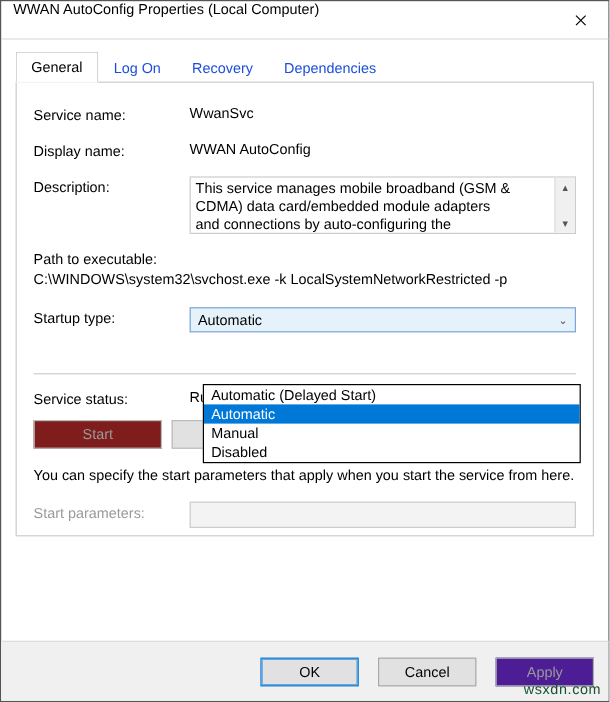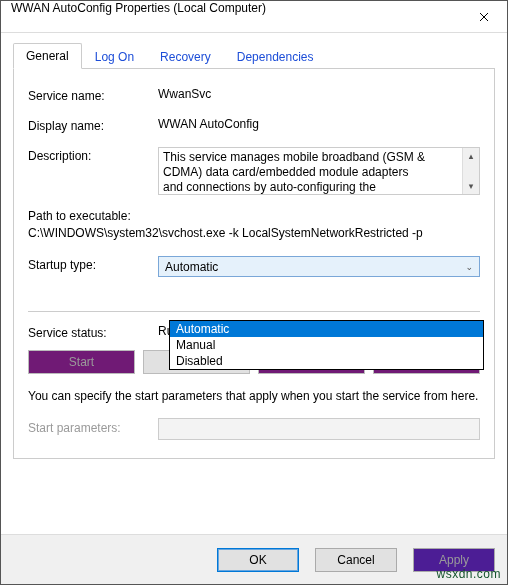--- a/index.html
+++ b/index.html
@@ -7,38 +7,38 @@
   .window { width: 508px; height: 585px; background: #fff; border: 1px solid #555; display: flex; flex-direction: column; }
   .titlebar { height: 32px; display: flex; padding: 0 0 0 10px; border-bottom: 1px solid #ddd; gap: 40px; }
   .titlebar .title { flex: 1; font-size: 12px; }
   .closebtn { width: 46px; height: 32px; display: flex; align-items: center; justify-content: center; }
   .closebtn svg { width: 10px; height: 10px; }
   .content { flex: 1; padding: 10px 12px 0 12px; position: relative; }
   .tabs { display: flex; position: relative; z-index: 2; }
   .tab { padding: 5px 12px 5px 12px; border: 1px solid transparent; cursor: default; position: relative; }
   .tab.active { border: 1px solid #ccc; border-bottom: 1px solid #fff; background: #fff; border-radius: 2px 2px 0 0; }
   .tab:not(.active) { color: #1d4ed8; top: 1px; }
-  .tabpanel { border: 1px solid #ccc; margin-top: -1px; padding: 18px 14px 14px 14px; position: relative; z-index: 1; }
+  .tabpanel { border: 1px solid #ccc; margin-top: -1px; padding: 18px 14px 2px 14px; position: relative; z-index: 1; }
   .row { display: flex; align-items: flex-start; margin-bottom: 14px; }
   .label { width: 130px; padding-top: 2px; }
   .value { flex: 1; }
   .desc-box { flex: 1; display: flex; border: 1px solid #ccc; background: #fff; height: 48px; overflow:hidden;gap:28px; }
   .desc-text { flex: 1; padding: 2px 4px; line-height: 15px; }
   .desc-scroll { width: 17px; display: flex; flex-direction: column; justify-content: space-between; background:#f0f0f0; border-left:1px solid #ddd;}
   .arrow { font-size: 9px; text-align: center; height:16px; line-height:16px; color:#555;}
   .path-block { margin-bottom: 16px; }
   .path-label { margin-bottom: 3px; }
   .combo { flex: 1; height: 21px; border: 1px solid #7aa7d8; background: #e5f1fb; display: flex; align-items: center; padding: 0 6px; position: relative; }
   .combo .caret { position: absolute; right: 6px; font-size: 9px; color: #555; }
   .dropdown { position: absolute; left: 168px; right: 23px; top: 287px; border: 1px solid #000; background: #fff; z-index: 10; }
   .dropdown-item { padding: 1px 6px; cursor: default; }
   .dropdown-item.selected { background: #0078d7; color: #fff; }
   .hr { border: none; border-top: 1px solid #ccc; margin: 34px 0 12px 0; }
   .btnrow { display: flex; gap: 8px; margin-bottom:14px; }
-  .svcbtn { flex: 1; height: 24px; border: 1px solid #bbb; background: #701a75; color: #9a9a9a; text-align:center; line-height:22px; }
+  .svcbtn { flex: 1; height: 24px; border: 1px solid #bbb; background: #7f1d1d; color: #9a9a9a; text-align:center; line-height:22px; }
   .svcbtn.enabled { background:#e1e1e1; color:#000; }
   .note { line-height: 16px; margin-bottom: 14px; }
   .param-input { flex: 1; height: 22px; border: 1px solid #ccc; background: #f3f3f3; color:#9a9a9a; padding:0 4px;}
   .param-label { width:130px; color:#9a9a9a; padding-top:3px;}
   .footer { height: 50px; background: #f0f0f0; border-top: 1px solid #ddd; display: flex; align-items: center; justify-content: flex-end; padding: 0 12px; gap: 16px; position:relative;}
   .fbtn { width: 82px; height: 24px; border: 1px solid #aaa; background: #e1e1e1; text-align:center; line-height:22px;}
   .fbtn.default { border: 1px solid #0078d7; box-shadow:inset 0 0 0 1px #66a6e0;}
   .fbtn.disabled { color:#9a9a9a; background:#4c1d95;}
   .watermark { position:absolute; right:6px; bottom:3px; font-size:12px; color:#14532d; letter-spacing:0.5px; pointer-events:none;}
 </style>
@@ -116,20 +116,21 @@
       <div class="note">You can specify the start parameters that apply when you start the service from here.</div>
 
       <div class="row" style="margin-bottom:4px;">
         <div class="param-label">Start parameters:</div>
         <input class="param-input" disabled="" value="" style="">
       </div>
 
     </div>
 
     <div class="dropdown">
+      <div class="dropdown-item">Automatic (Delayed Start)</div>
       <div class="dropdown-item selected">Automatic</div>
       <div class="dropdown-item">Manual</div>
       <div class="dropdown-item">Disabled</div>
     </div>
 
   </div>
 
   <div class="footer">
     <div class="fbtn default">OK</div>
     <div class="fbtn">Cancel</div>

